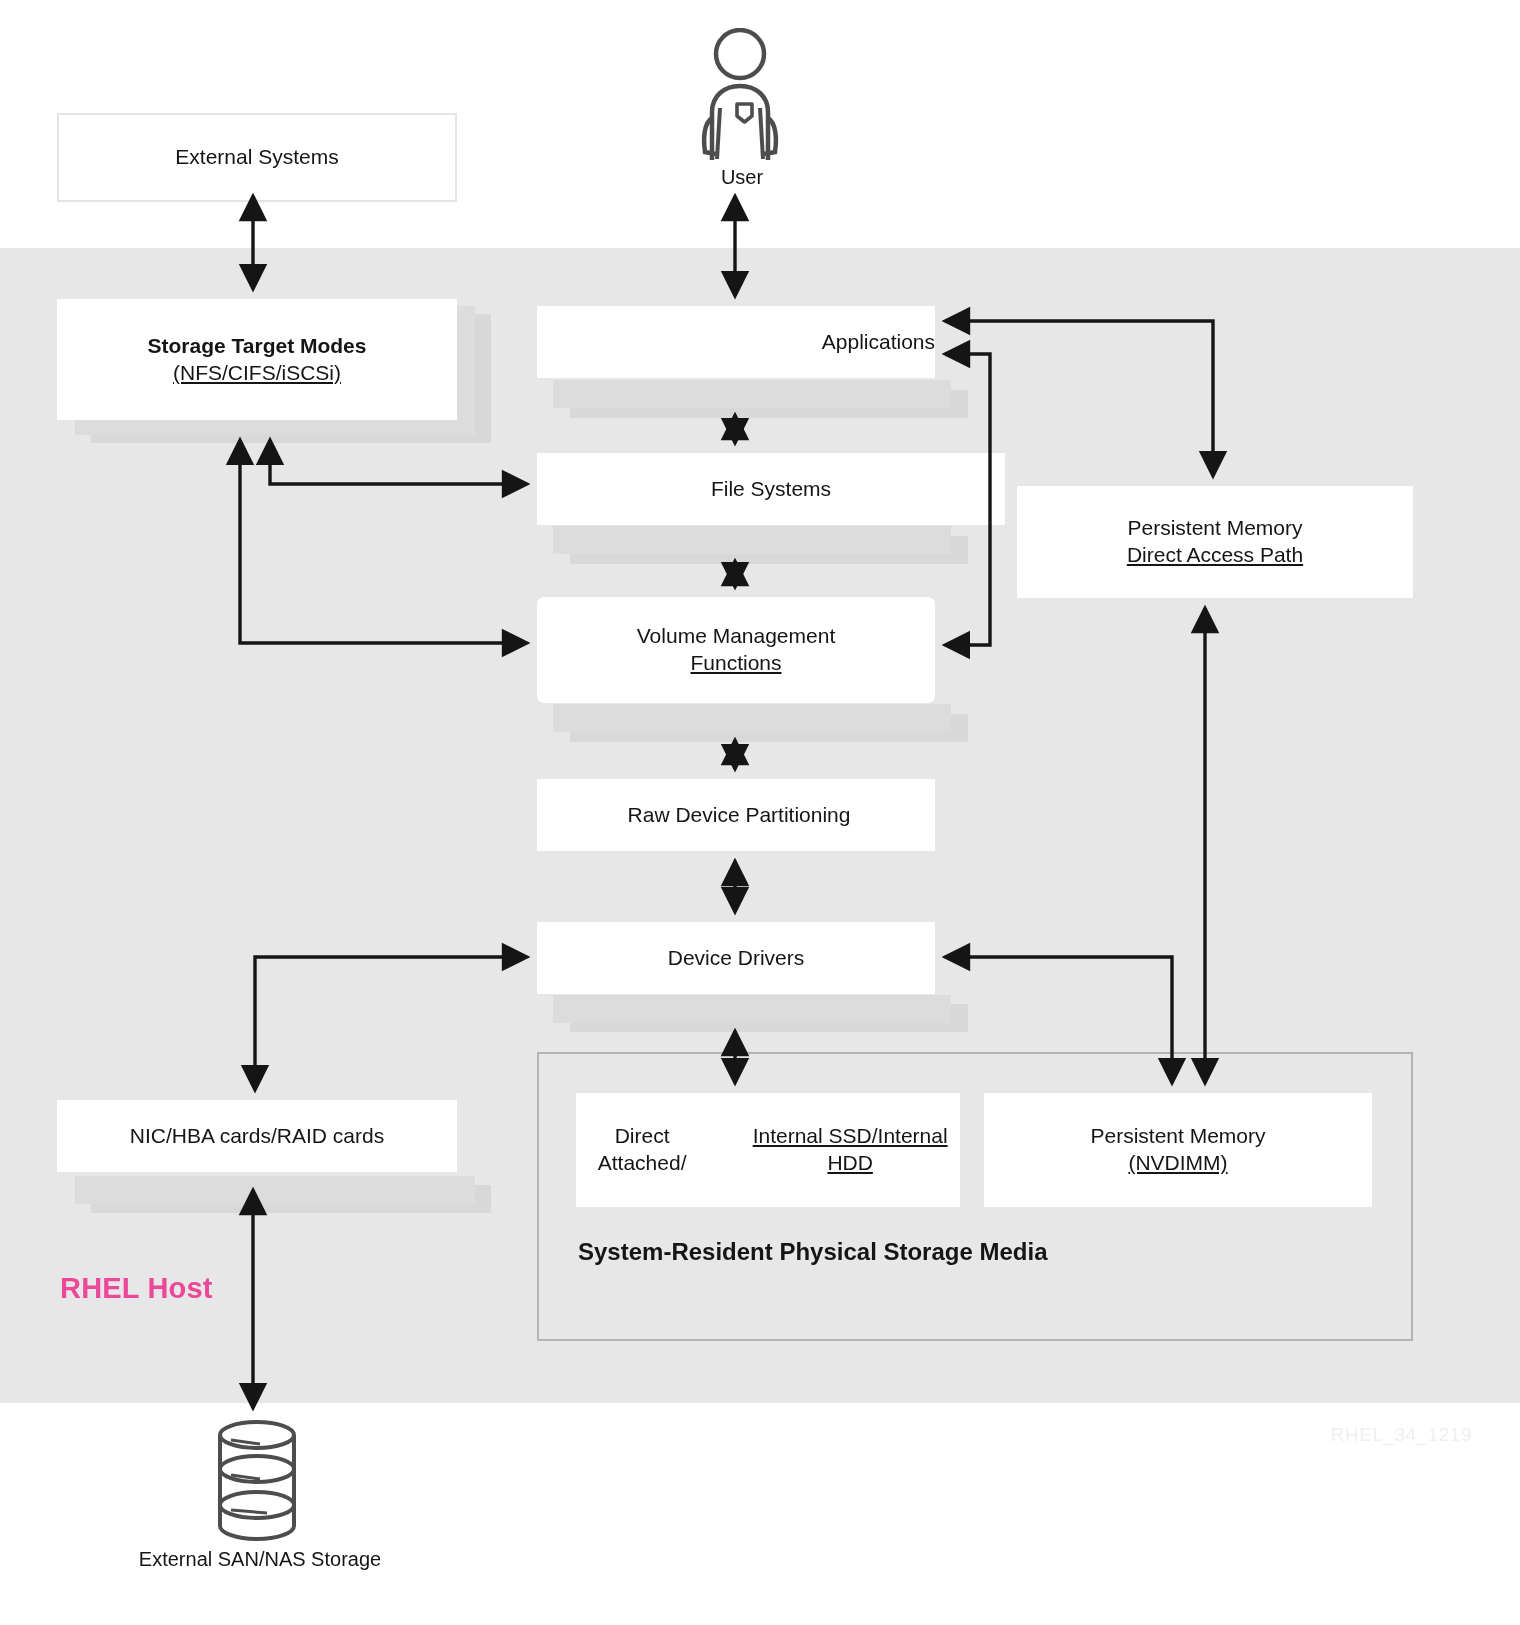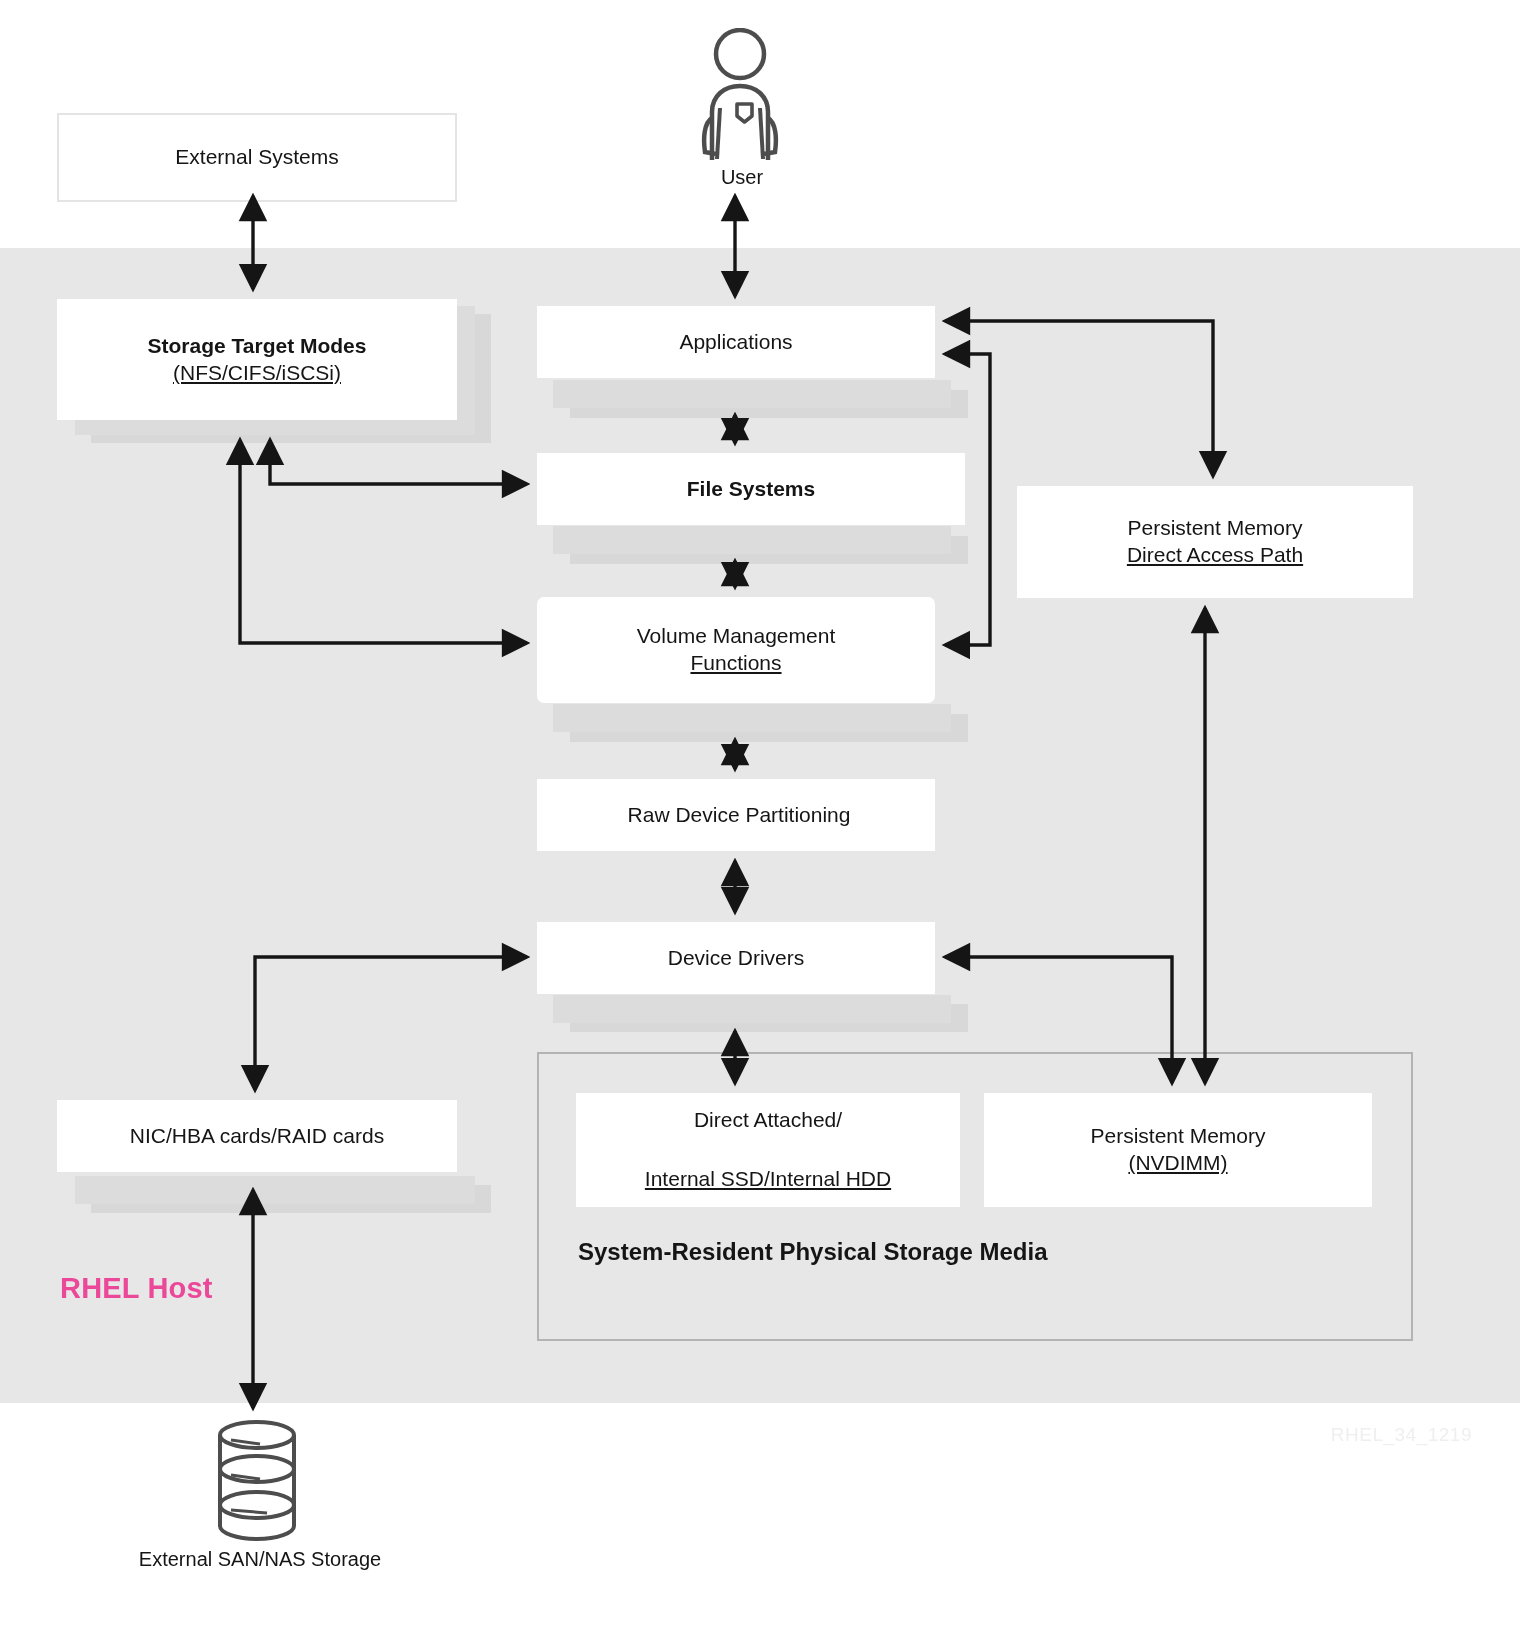--- a/index.html
+++ b/index.html
@@ -109,27 +109,27 @@
 
   <div class="stack-2" style="left:91px; top:314px; width:400px; height:129px;"></div>
   <div class="stack-1" style="left:75px; top:306px; width:400px; height:129px;"></div>
   <div class="node" style="left:57px; top:299px; width:400px; height:121px; flex-direction:column;">
     <span class="ttl" style="font-weight:bold;">Storage Target Modes</span>
     <span class="sub">(NFS/CIFS/iSCSi)</span>
   </div>
 
   <div class="stack-2" style="left:570px; top:390px; width:398px; height:28px;"></div>
   <div class="stack-1" style="left:553px; top:380px; width:398px; height:28px;"></div>
-  <div class="node" style="left:537px; top:306px; width:398px; height:72px;">
+  <div class="node" style="left:537px; top:306px; width:398px; height:72px;justify-content:flex-end;">
     <span class="ttl">Applications</span>
   </div>
 
   <div class="stack-2" style="left:570px; top:536px; width:398px; height:28px;"></div>
   <div class="stack-1" style="left:553px; top:526px; width:398px; height:28px;"></div>
-  <div class="node" style="left:537px; top:453px; width:428px; height:72px;font-weight:bold;">
+  <div class="node" style="left:537px; top:453px; width:468px; height:72px;">
     <span class="ttl">File Systems</span>
   </div>
 
   <div class="stack-2" style="left:570px; top:714px; width:398px; height:28px;"></div>
   <div class="stack-1" style="left:553px; top:704px; width:398px; height:28px;"></div>
   <div class="node" style="left:537px; top:597px; width:398px; height:106px; flex-direction:column;border-radius:7px;">
     <span class="ttl">Volume Management</span>
     <span class="sub">Functions</span>
   </div>
 
@@ -147,21 +147,21 @@
   <div class="stack-1" style="left:75px; top:1176px; width:400px; height:28px;"></div>
   <div class="node" style="left:57px; top:1100px; width:400px; height:72px;">
     <span class="ttl">NIC/HBA cards/RAID cards</span>
   </div>
 
   <div class="node" style="left:1017px; top:486px; width:396px; height:112px; flex-direction:column;">
     <span class="ttl">Persistent Memory</span>
     <span class="sub">Direct Access Path</span>
   </div>
 
-  <div class="node" style="left:576px; top:1093px; width:384px; height:114px; flex-direction:column;gap:32px;">
+  <div class="node" style="left:576px; top:1093px; width:384px; height:114px; flex-direction:row;gap:32px;">
     <span class="ttl">Direct Attached/</span>
     <span class="sub">Internal SSD/Internal HDD</span>
   </div>
 
   <div class="node" style="left:984px; top:1093px; width:388px; height:114px; flex-direction:column;">
     <span class="ttl">Persistent Memory</span>
     <span class="sub">(NVDIMM)</span>
   </div>
 
   <div class="icon-user">

